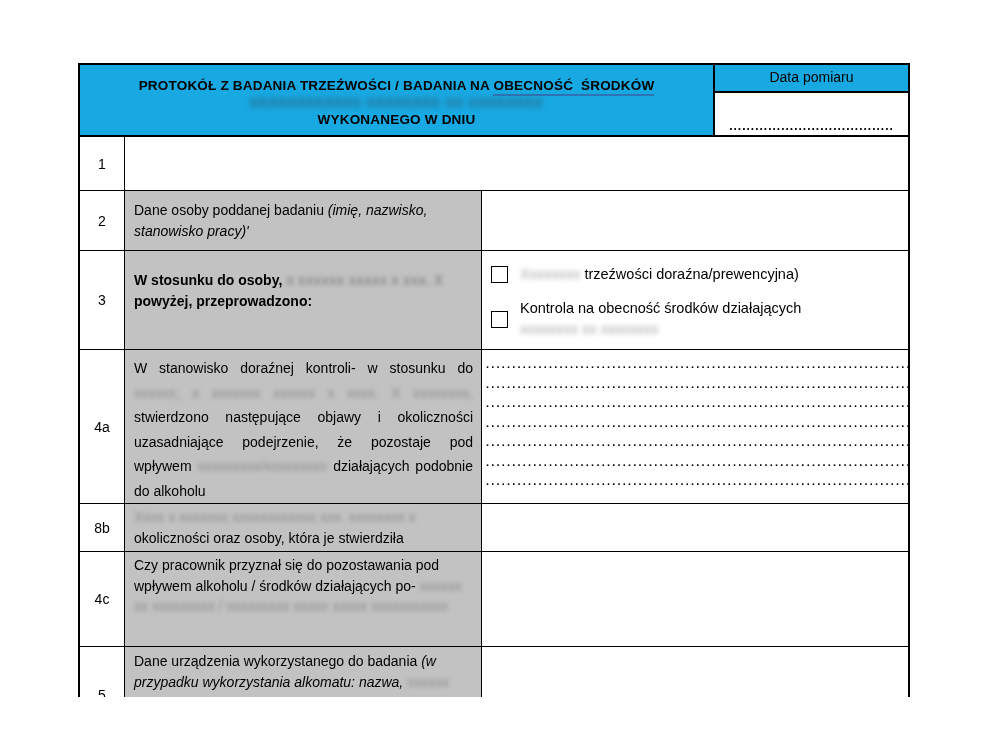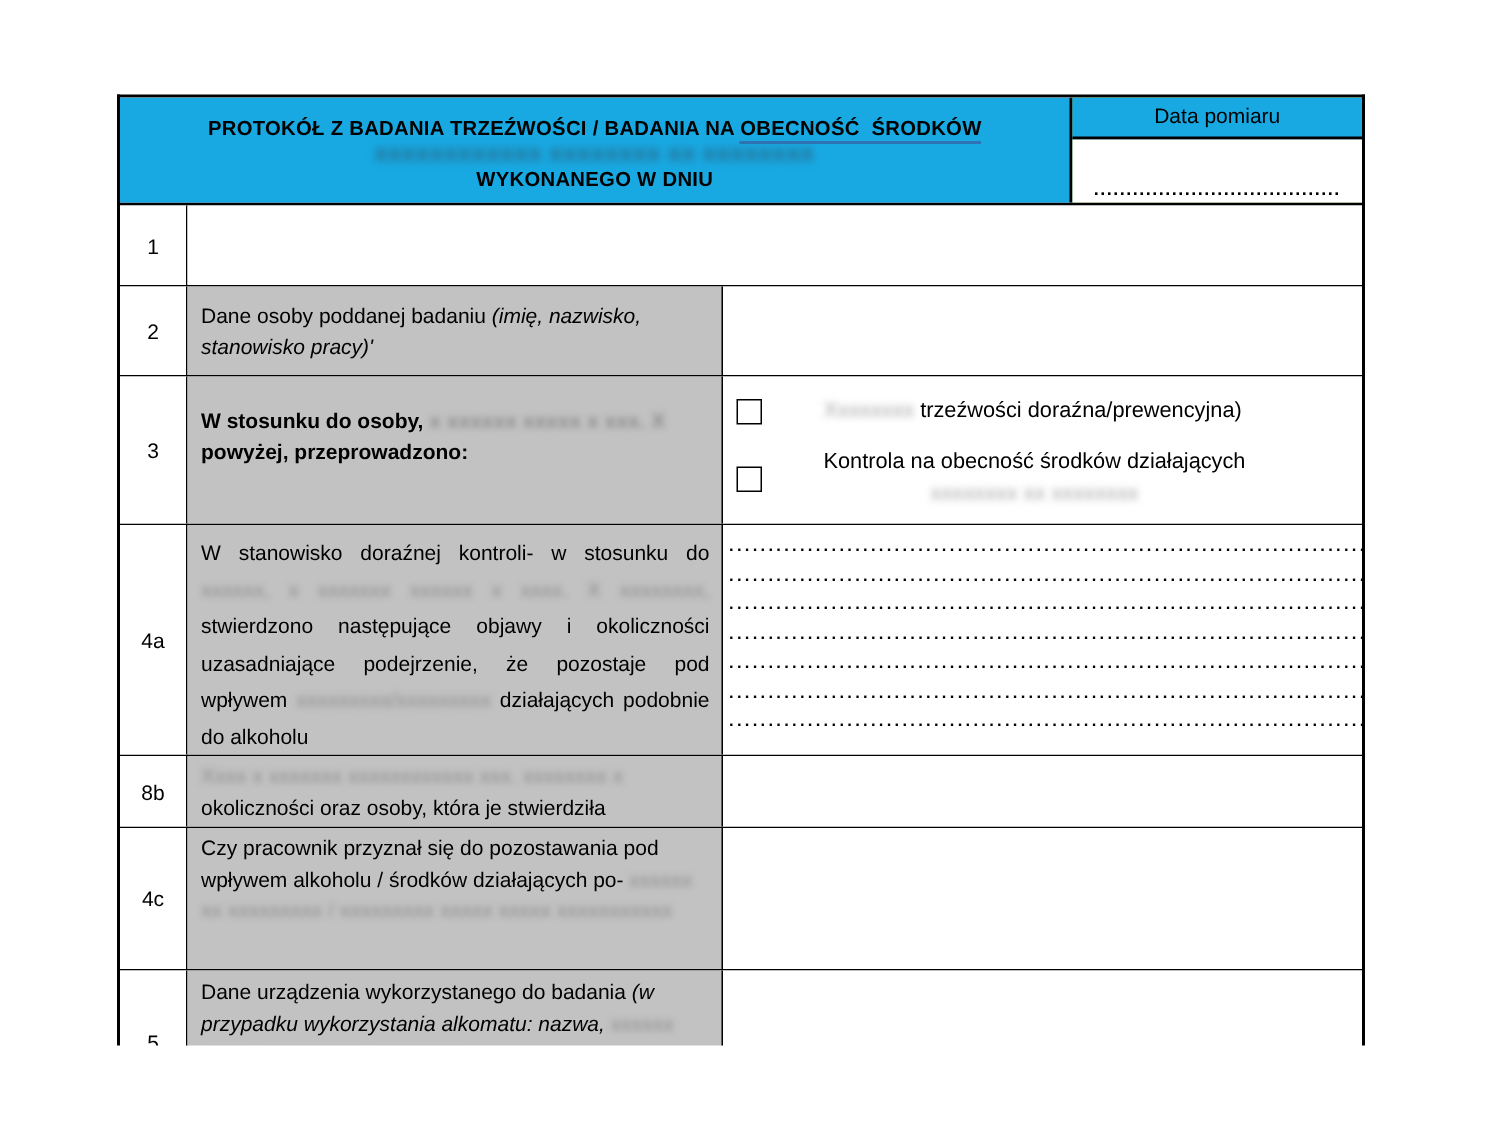--- a/index.html
+++ b/index.html
@@ -24,21 +24,21 @@
     width:635px;flex-shrink:0;border-right:2px solid var(--border);background:var(--blue);
     display:flex;flex-direction:column;align-items:center;justify-content:space-between;
     padding:13px 6px 8px;text-align:center;
   }
   .title-l1,.title-l3{font-size:13.5px;font-weight:700;letter-spacing:.2px;white-space:nowrap;}
   .ul{border-bottom:2.5px solid var(--underline);padding-bottom:1px;}
   .redact-blue{
     font-size:12.5px;font-weight:700;letter-spacing:1px;color:#2b5d77;
     filter:blur(3px);white-space:nowrap;
   }
-  .hdr-right{flex:1;display:flex;flex-direction:column;background:#4d7c0f;}
+  .hdr-right{flex:1;display:flex;flex-direction:column;background:#6d28d9;}
   .date-label{
     height:28px;background:var(--blue);border-bottom:2px solid var(--border);
     text-align:center;font-size:14px;line-height:25px;
   }
   .date-cell{flex:1;position:relative;background:#fff;}
   .date-dots{
     position:absolute;bottom:2px;left:50%;transform:translateX(-50%);
     font-weight:700;font-size:12px;letter-spacing:1px;white-space:nowrap;
   }
   
@@ -62,21 +62,21 @@
   .r4c .c2{padding-top:3px;}
   .r5 .c2{padding-top:4px;line-height:21px;}
   .it{font-style:italic;}
   .redact{filter:blur(2.3px);color:#8d8d8d;}
   .redact-light{filter:blur(2.4px);color:#a6a6a6;}
   
   .opts{padding:13px 6px 0 9px;display:flex;flex-direction:column;font-size:14.5px;}
   .opt{display:flex;align-items:center;}
   .opt+.opt{margin-top:13px;}
   .cb{width:17px;height:17px;border:1.5px solid var(--border);background:#fff;flex-shrink:0;}
-  .opt-text{margin-left:41px;line-height:21px;text-align:center;}
+  .opt-text{margin-left:12px;line-height:21px;}
   
   .dotlines{padding:5px 2px 0 4px;}
   .dl{
     white-space:nowrap;overflow:hidden;height:19.5px;line-height:19.5px;
     font-size:11px;font-weight:700;letter-spacing:2.2px;
   }
 </style>
 </head>
 <body>
 

